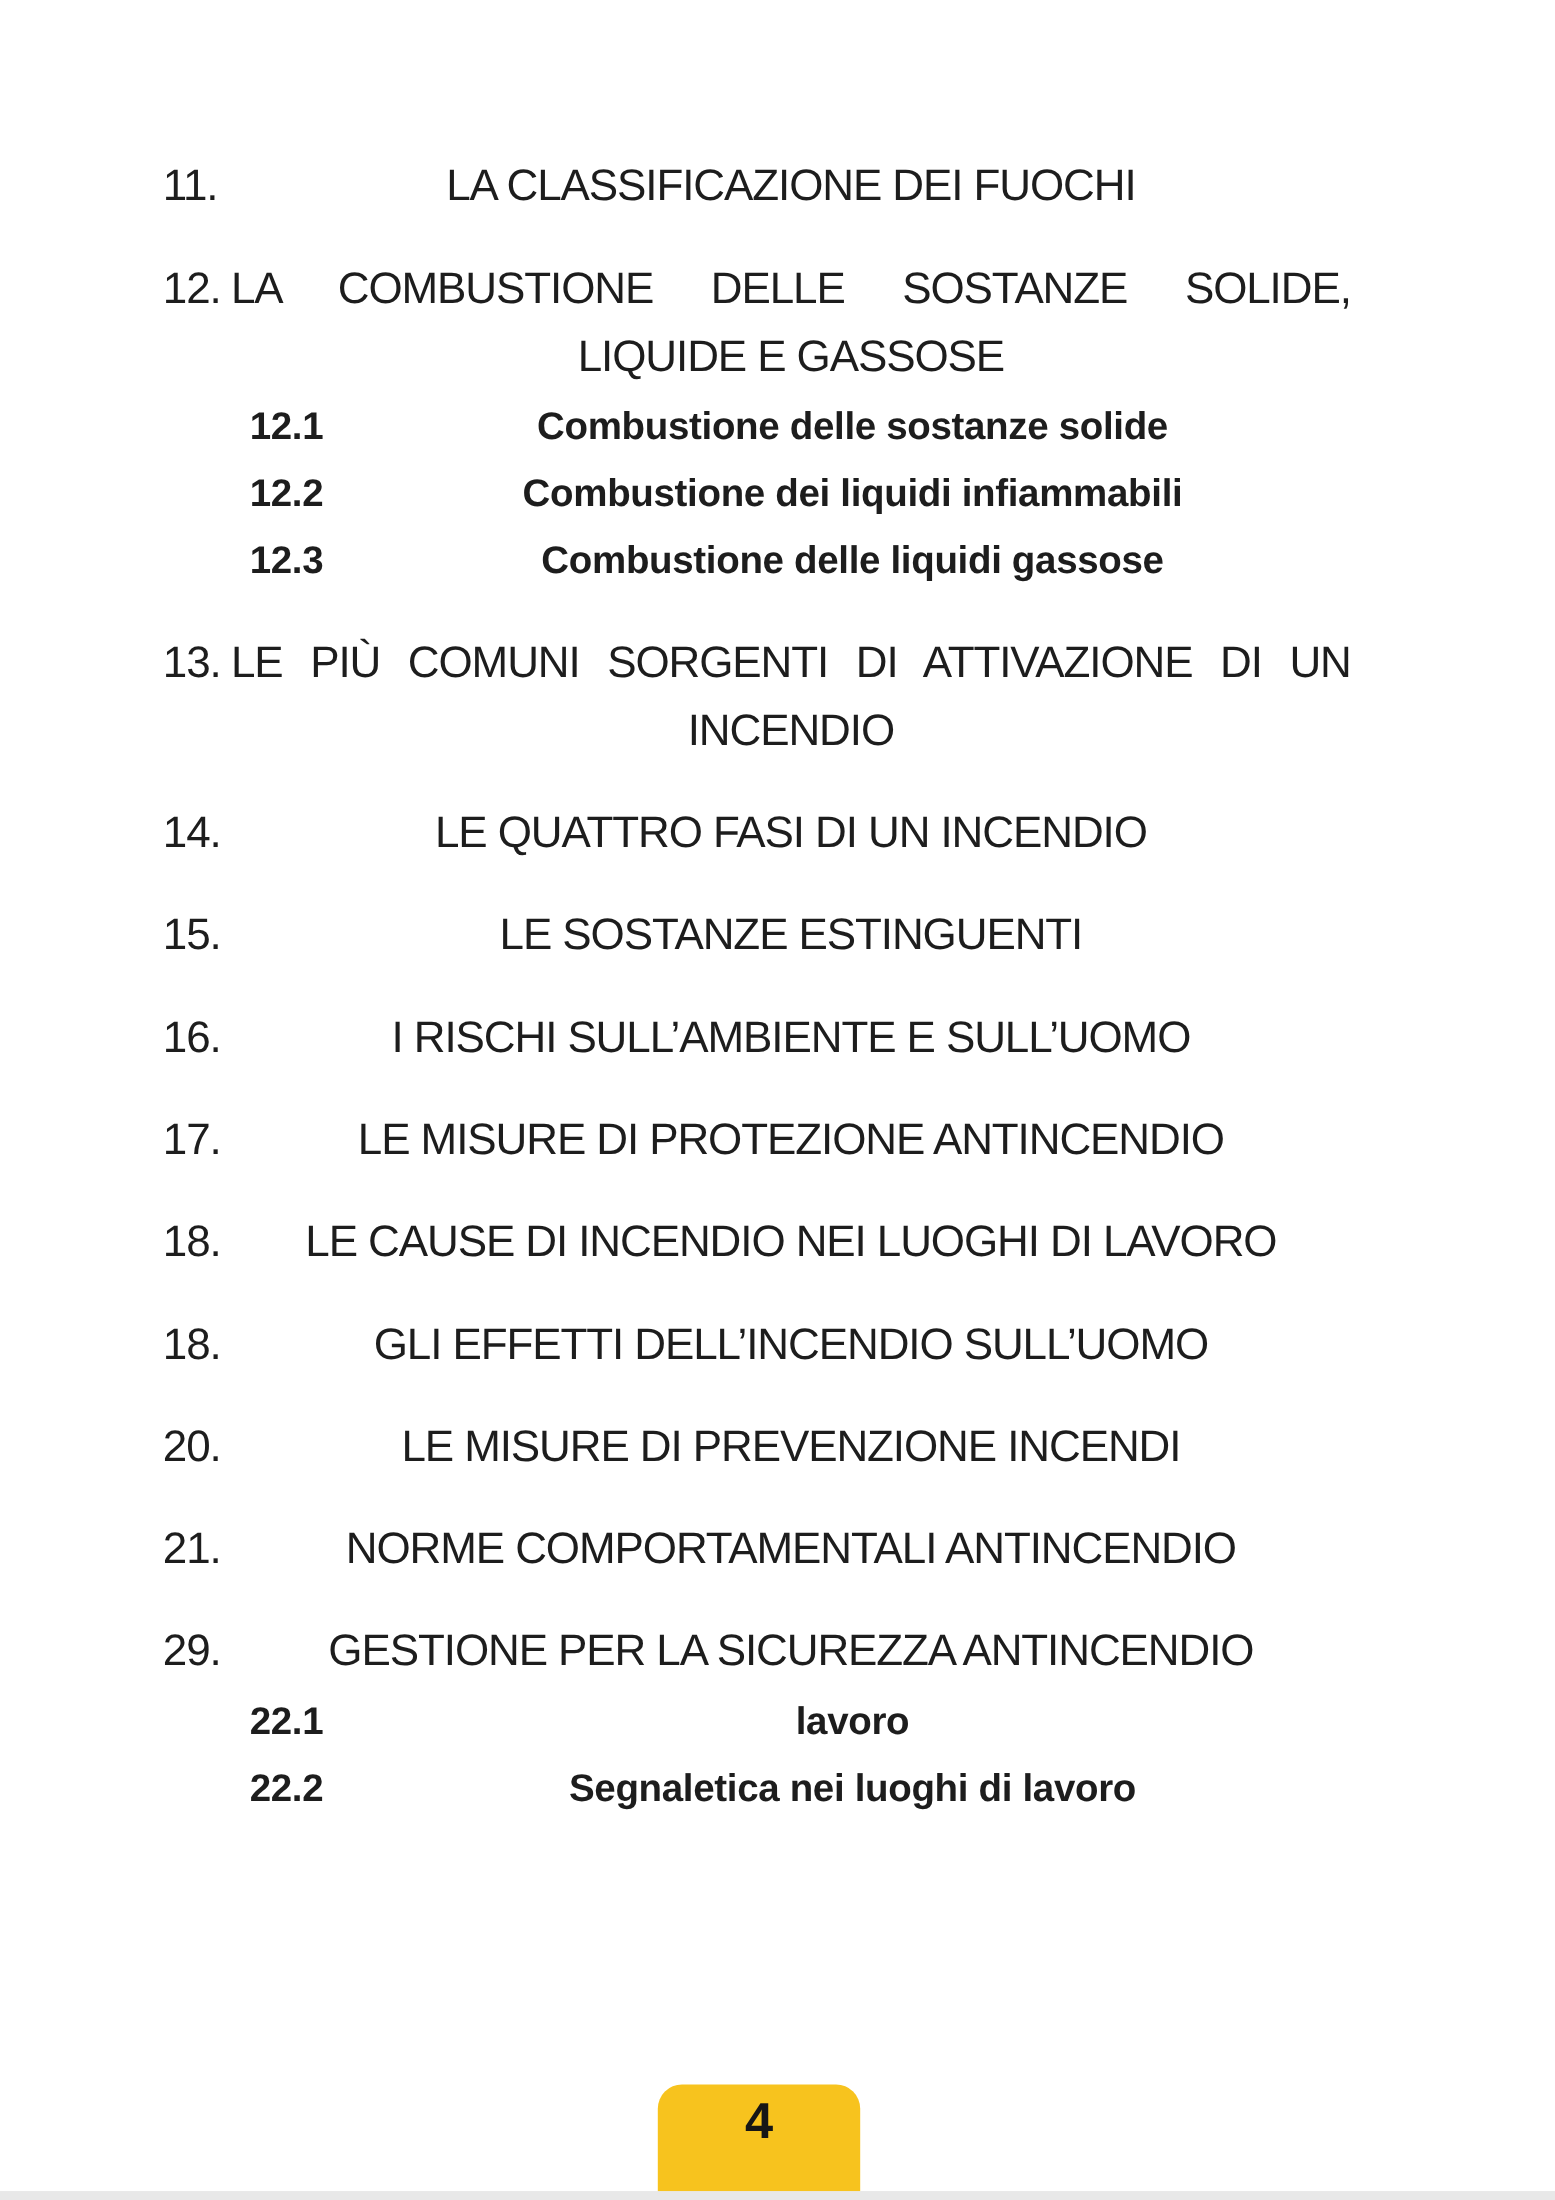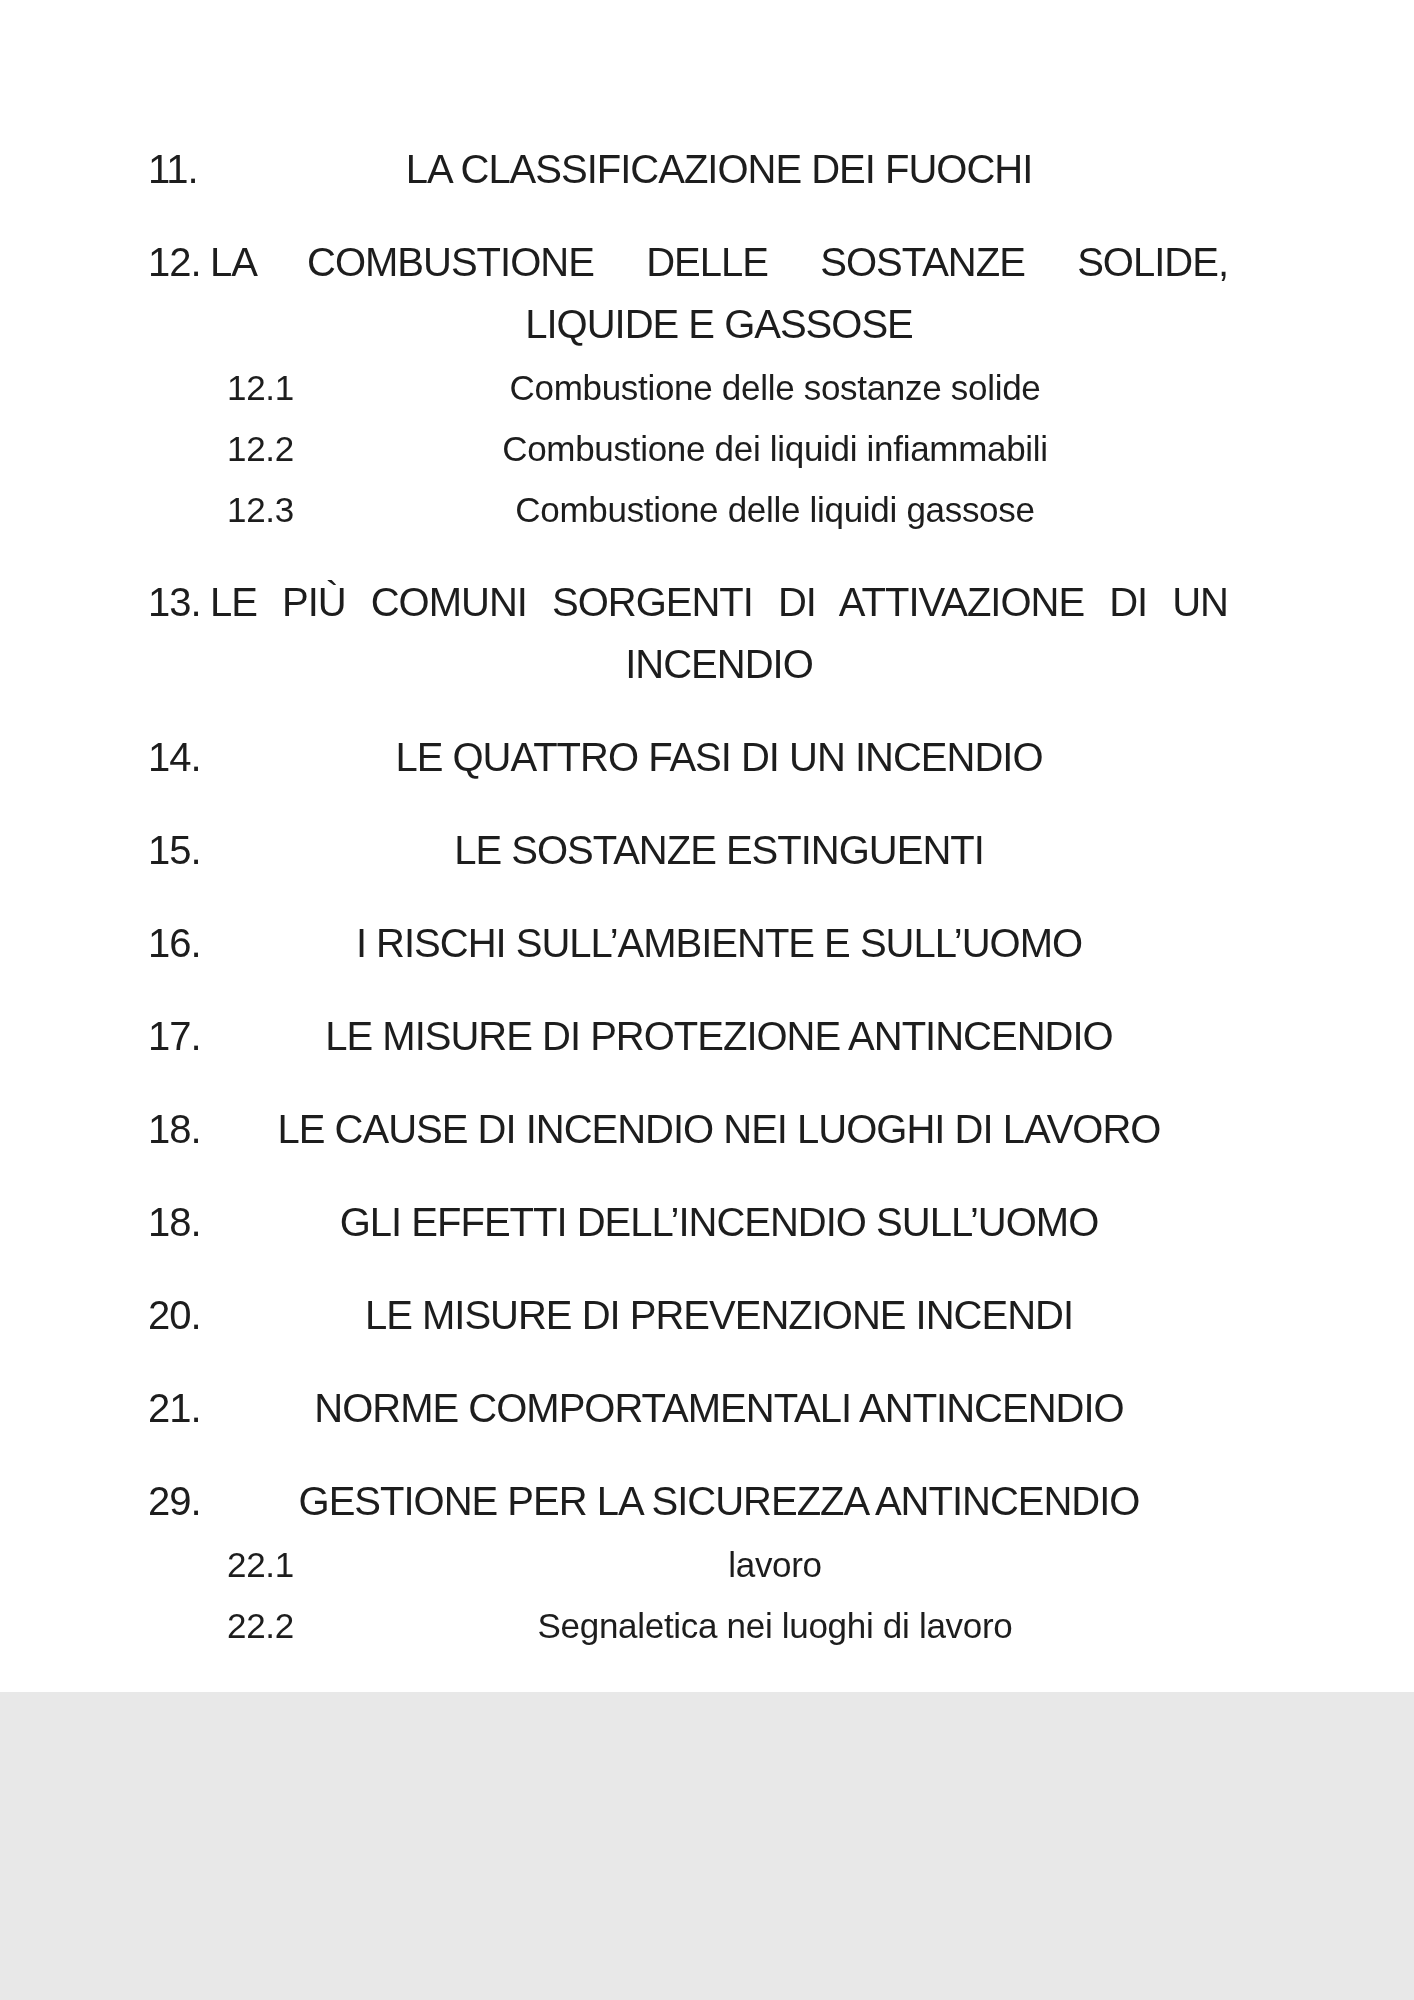--- a/index.html
+++ b/index.html
@@ -1,18 +1,18 @@
 <!DOCTYPE html>
 <html><head>
 <meta charset="utf-8">
 <style>
   html,body{margin:0;padding:0;background:#e8e8e8;}
   .page{
     position:relative;
-    width:1414px;height:1692px;
+    width:1414px;height:1992px;
     background:#ffffff;
     overflow:hidden;
     font-family:"Liberation Sans", sans-serif;
     color:#1d1d1d;
   }
   .toc{
     position:absolute;
     left:148px;top:138px;
     width:1080px;
   }
@@ -20,21 +20,21 @@
     display:flex;
     margin-bottom:31px;
     font-size:40px;
     letter-spacing:-1px;
     line-height:62px;
   }
   .item .num{flex:0 0 62px;}
   .item .body{flex:1 1 auto;min-width:0;}
   .line{text-align:center;}
   .line.just{text-align:justify;text-align-last:justify;}
-  .sub-list{margin:2px 0 0 17px;}
+  .sub-list{margin:2px 0 0 17px;font-weight:bold;}
   .sub-row{
     display:flex;
     font-size:35px;
     letter-spacing:-0.3px;
     line-height:61px;
   }
   .sub-row .sub-num{flex:0 0 95px;}
   .sub-row .sub-body{flex:1 1 auto;min-width:0;}
   .badge{
     position:absolute;

